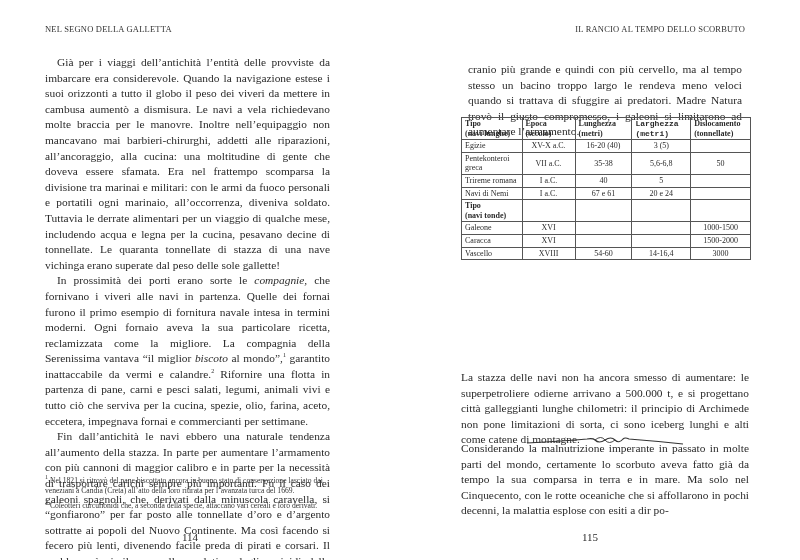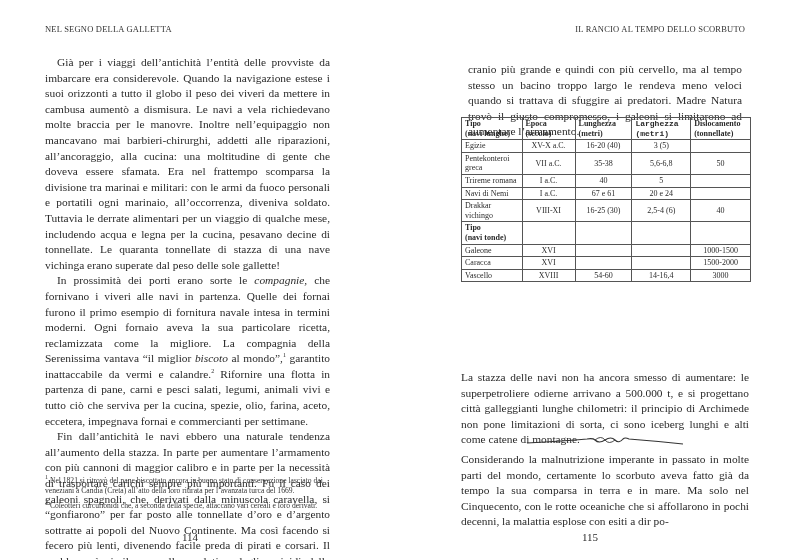--- a/index.html
+++ b/index.html
@@ -25,21 +25,21 @@
   .right .top-text p { margin:7px; }
   table.ships { position:absolute; left:61px; top:117px; width:290px; border-collapse:collapse; font-size:8px; line-height:9.6px; }
   table.ships td, table.ships th { border:1px solid #555; padding:1px 3px; vertical-align:middle; }
   table.ships th { font-weight:bold; text-align:left; }
   table.ships td.c { text-align:center; }
   table.ships td.h { font-weight:bold; }
   .col1 { width:58px; } .col2 { width:56px; } .col3 { width:56px; } .col4 { width:56px;font-family:Liberation Mono, monospace; } .col5 { width:56px;margin-top:40px; }
   .mid-text { position:absolute; left:61px; width:288px; top:370px; font-size:11.4px; line-height:15.6px; text-align:justify; }
   .mid-text p, .bottom-text p { margin:0; }
   .ornament { position:absolute; left:125px; top:433px; width:160px; height:14px; }
-  .bottom-text { position:absolute; left:61px; width:288px; top:452px; font-size:11.4px; line-height:15.6px; text-align:justify; }
+  .bottom-text { position:absolute; left:61px; width:288px; top:441px; font-size:11.4px; line-height:15.6px; text-align:justify; }
 </style>
 </head>
 <body>
 
 <div class="page left">
   <div class="running-head">NEL SEGNO DELLA GALLETTA</div>
   <div class="body-text">
     <p><span>Già per i viaggi dell’antichità l’entità delle provviste da imbarcare era considerevole. Quando la navigazione estese i suoi orizzonti a tutto il globo il peso dei viveri da mettere in cambusa aumentò a dismisura. Le navi a vela richiedevano molte braccia per le manovre. Inoltre nell’equipaggio non mancavano mai barbieri-chirurghi, addetti alle riparazioni, all’ancoraggio, alla cucina: una moltitudine di gente che doveva essere sfamata. Era nel frattempo scomparsa la divisione tra marinai e militari: con le armi da fuoco personali e portatili ogni marinaio, all’occorrenza, diveniva soldato. Tuttavia le derrate alimentari per un viaggio di qualche mese, includendo acqua e legna per la cucina, pesavano decine di tonnellate. Le quaranta tonnellate di stazza di una nave vichinga erano superate dal peso delle sole gallette!</span></p>
     <p><span>In prossimità dei porti erano sorte le </span><i>compagnie,</i><span> che fornivano i viveri alle navi in partenza. Quelle dei fornai furono il primo esempio di fornitura navale intesa in termini moderni. Ogni fornaio aveva la sua particolare ricetta, reclamizzata come la migliore. La compagnia della Serenissima vantava “il miglior </span><i>biscoto</i><span> al mondo”,</span><sup>1</sup><span> garantito inattaccabile da vermi e calandre.</span><sup>2</sup><span> Rifornire una flotta in partenza di pane, carni e pesci salati, legumi, animali vivi e tutto ciò che serviva per la cucina, spezie, olio, farina, aceto, eccetera, impegnava fornai e commercianti per settimane.</span></p>
     <p><span>Fin dall’antichità le navi ebbero una naturale tendenza all’aumento della stazza. In parte per aumentare l’armamento con più cannoni di maggior calibro e in parte per la necessità di trasportare carichi sempre più importanti. Fu il caso dei galeoni spagnoli, che, derivati dalla minuscola caravella, si “gonfiarono” per far posto alle tonnellate d’oro e d’argento sottratte ai popoli del Nuovo Continente. Ma così facendo si fecero più lenti, divenendo facile preda di pirati e corsari. Il problema è simile a quello evolutivo degli ominidi delle savane africane: le donne dovevano avere il bacino più largo possibile per partorire figli con il</span></p>
@@ -89,27 +89,20 @@
           <td class="c">5</td>
           <td class="c"></td>
         </tr>
         <tr>
           <td>Navi di Nemi</td>
           <td class="c">I a.C.</td>
           <td class="c">67 e 61</td>
           <td class="c">20 e 24</td>
           <td class="c"></td>
         </tr>
-        <tr>
-          <td>Drakkar vichingo</td>
-          <td class="c">VIII-XI</td>
-          <td class="c">16-25 (30)</td>
-          <td class="c">2,5-4 (6)</td>
-          <td class="c">40</td>
-        </tr>
       </tbody>
     <tbody id="tbody-sub">
       <tr>
         <td class="h" id="subhead-cell">Tipo<br>(navi tonde)</td>
         <td></td>
           <td></td>
           <td></td>
           <td></td>
       </tr>
     </tbody>

